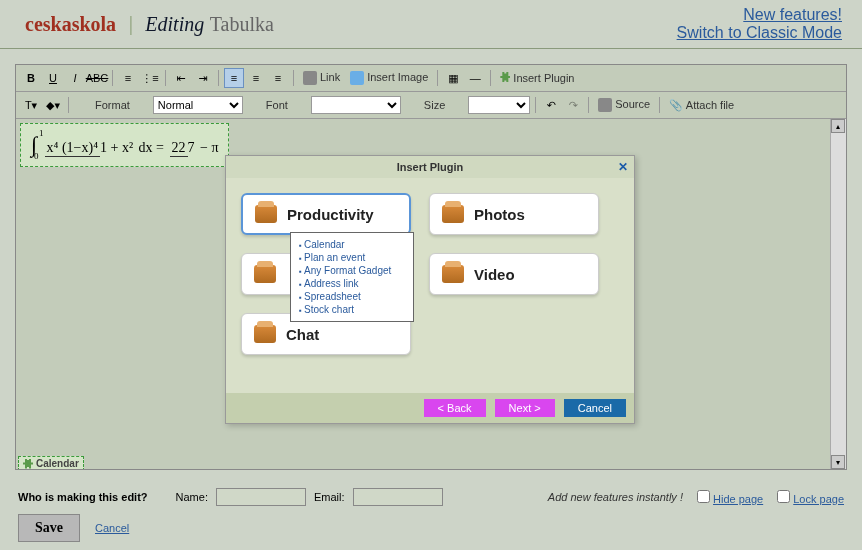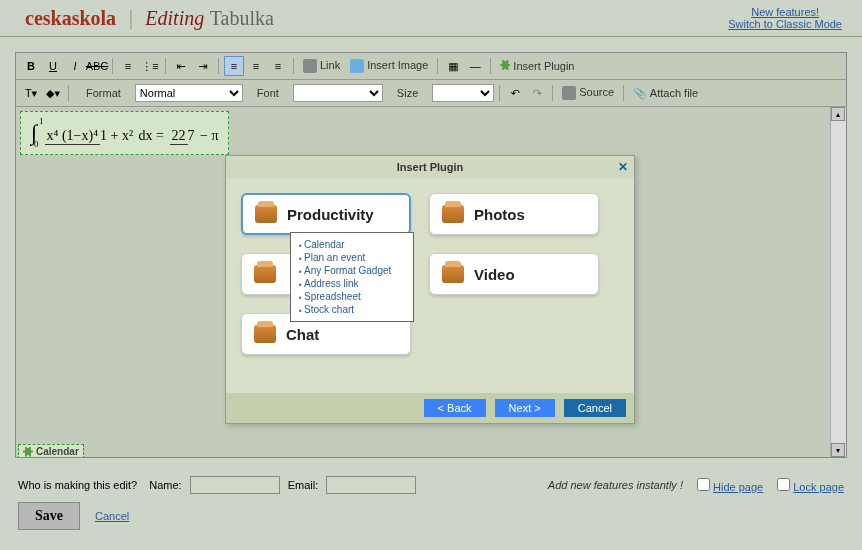--- a/index.html
+++ b/index.html
@@ -1,30 +1,30 @@
 <!DOCTYPE html>
 <html><head>
 <meta charset="utf-8">
 <style>
 *{box-sizing:border-box;margin:0;padding:0}
 body{font-family:Verdana,Arial,sans-serif;font-size:11px;background:#cdd4c8;width:862px;height:550px;overflow:hidden;position:relative}
 .header{display:flex;justify-content:space-between;align-items:center;padding:6px 20px 6px 25px;border-bottom:1px solid #8a9a7c}
 .logo-area{display:flex;align-items:center;gap:12px;font-size:20px}
 .logo{font-family:Georgia,serif;color:#a03020;font-weight:bold}
 .divider{color:#a0b090;font-size:20px}
-.editing-label{font-family:Georgia,serif;font-style:italic;color:#7f1d1d;font-size:20px}
+.editing-label{font-family:Georgia,serif;font-style:italic;color:#0f172a;font-size:20px}
 .page-name{font-family:Georgia,serif;color:#666;font-size:20px}
-.header-links{text-align:center;font-size:11px}
+.header-links{text-align:right;font-size:16px}
 .header-links a{color:#2a5a9c;text-decoration:underline;display:block}
 .editor-frame{margin:15px 15px 10px 15px;border:1px solid #888;background:#c3ccba}
 .toolbar{display:flex;align-items:center;padding:3px 5px;border-bottom:1px solid #999;gap:2px;flex-wrap:wrap;font-size:11px}
 .toolbar-btn{display:inline-flex;align-items:center;justify-content:center;width:20px;height:20px;cursor:pointer;font-size:11px}
 .toolbar-btn.pressed{background:#b5cfe8;border:1px solid #6a90c0}
 .tsep{width:1px;height:16px;background:#999;margin:0 3px}
-.lbl{margin:0 12px;color:#333}
+.lbl{margin:0 21px;color:#333}
 .sel{border:1px solid #999;background:#fff;height:18px;font-size:11px}
 .content-area{position:relative;background:#c3ccba;height:350px;overflow:hidden}
 .scrollbar{position:absolute;right:0;top:0;width:16px;height:100%;background:#ddd;border-left:1px solid #aaa}
 .scroll-thumb{position:absolute;top:0;left:0;width:14px;height:14px;background:#ccc;border:1px solid #888;display:flex;align-items:center;justify-content:center;font-size:8px}
 .scroll-thumb.bot{top:auto;bottom:0}
 .math-box{position:absolute;left:4px;top:4px;border:1px dashed #3a9a3a;background:#d5e5c8;padding:8px 10px;font-family:Georgia,serif;font-size:14px}
 .math-box .frac{display:inline-flex;flex-direction:row;text-align:center;vertical-align:middle;margin:0 2px}
 .math-box .frac>span:first-child{border-bottom:1px solid #333;padding:0 2px}
 .gabbly-box{position:absolute;left:2px;top:67px;width:405px;height:265px;border:1px dashed #3a9a3a}
 .gabbly-box .plugin-label{position:absolute;left:0;top:-1px;background:#d5e5c8;padding:1px 3px;font-size:10px;font-weight:bold;color:#444;border:1px dashed #3a9a3a;display:flex;align-items:center;gap:3px}
@@ -36,24 +36,24 @@
 .dialog-body{padding:15px 15px 20px 15px;min-height:200px;position:relative}
 .plugin-row{display:flex;gap:18px;margin-bottom:18px}
 .plugin-btn{width:170px;height:42px;background:#fff;border:1px solid #ccc;border-radius:6px;box-shadow:0 2px 3px rgba(0,0,0,0.15);display:flex;align-items:center;gap:10px;padding:16px 12px;font-size:15px;font-weight:bold;color:#222;cursor:pointer}
 .plugin-btn.active{border:2px solid #5a95d8}
 .card-icon{width:22px;height:18px;background:linear-gradient(#d98a3a,#b06a20);border-radius:3px;display:inline-block;position:relative}
 .card-icon:before{content:'';position:absolute;top:-4px;left:3px;width:16px;height:6px;background:#e8b070;border-radius:3px 3px 0 0}
 .dropdown{position:absolute;left:64px;top:54px;width:124px;background:#fff;border:1px solid #666;padding:5px 8px;font-size:10px;z-index:5}
 .dropdown li{list-style:none;color:#2a5a9c;padding:1px 0;cursor:pointer}
 .dropdown li:before{content:'▪ ';font-size:8px}
 .dialog-foot{background:#c4cfae;padding:6px 8px;text-align:right}
-.dlg-btn{display:inline-block;padding:3px 14px;margin-left:6px;color:#fff;font-size:11px;cursor:pointer;background:#3b82f6}
+.dlg-btn{display:inline-block;padding:3px 14px;margin-left:6px;color:#fff;font-size:11px;cursor:pointer;background:#d946ef}
 .dlg-btn.primary{background:#1a6aa8}
 .footer{padding:8px 18px;display:flex;align-items:center;gap:8px;font-size:11px}
-.footer .who{font-weight:normal;margin-right:4px}
+.footer .who{font-weight:bold;margin-right:20px}
 .footer input[type=text]{border:1px solid #888;background:#d0d8c8;height:18px;width:90px}
 .footer .right{margin-left:auto;font-style:italic;color:#333}
 .footer .chk{margin-left:6px;font-style:normal}
 .footer a{color:#2a5a9c;text-decoration:underline;font-style:normal}
 .save-row{padding:0 18px 10px;display:flex;align-items:center;gap:15px}
 .save-btn{background:#b8b8b8;border:1px solid #888;padding:5px 16px;font-weight:bold;font-size:14px;font-family:Georgia,serif;cursor:pointer}
 .toolbar-link{display:inline-flex;align-items:flex-start;gap:3px;padding:0 4px;cursor:pointer;color:#333}
 .gicon{width:14px;height:14px;display:inline-block;background:#888;border-radius:2px}
 </style>
 </head>
@@ -114,21 +114,21 @@
     <span class="toolbar-link">
         <span class="puzzle-icon"></span>
         <span>Insert Plugin</span>
       </span>
   </div>
   <div class="toolbar">
     <span class="toolbar-btn">T▾</span>
     <span class="toolbar-btn">◆▾</span>
     <span class="tsep"></span>
     <span class="lbl">Format</span>
-    <select class="sel" style="width:108px"><option>Normal</option></select>
+    <select class="sel" style="width:90px"><option>Normal</option></select>
     <span class="lbl">Font</span>
     <select class="sel" style="width:90px"><option></option></select>
     <span class="lbl">Size</span>
     <select class="sel" style="width:62px"><option></option></select>
     <span class="tsep"></span>
     <span class="toolbar-btn">↶</span>
     <span class="toolbar-btn" style="opacity:.4">↷</span>
     <span class="tsep"></span>
     <span class="toolbar-link">
         <span class="gicon"></span>

